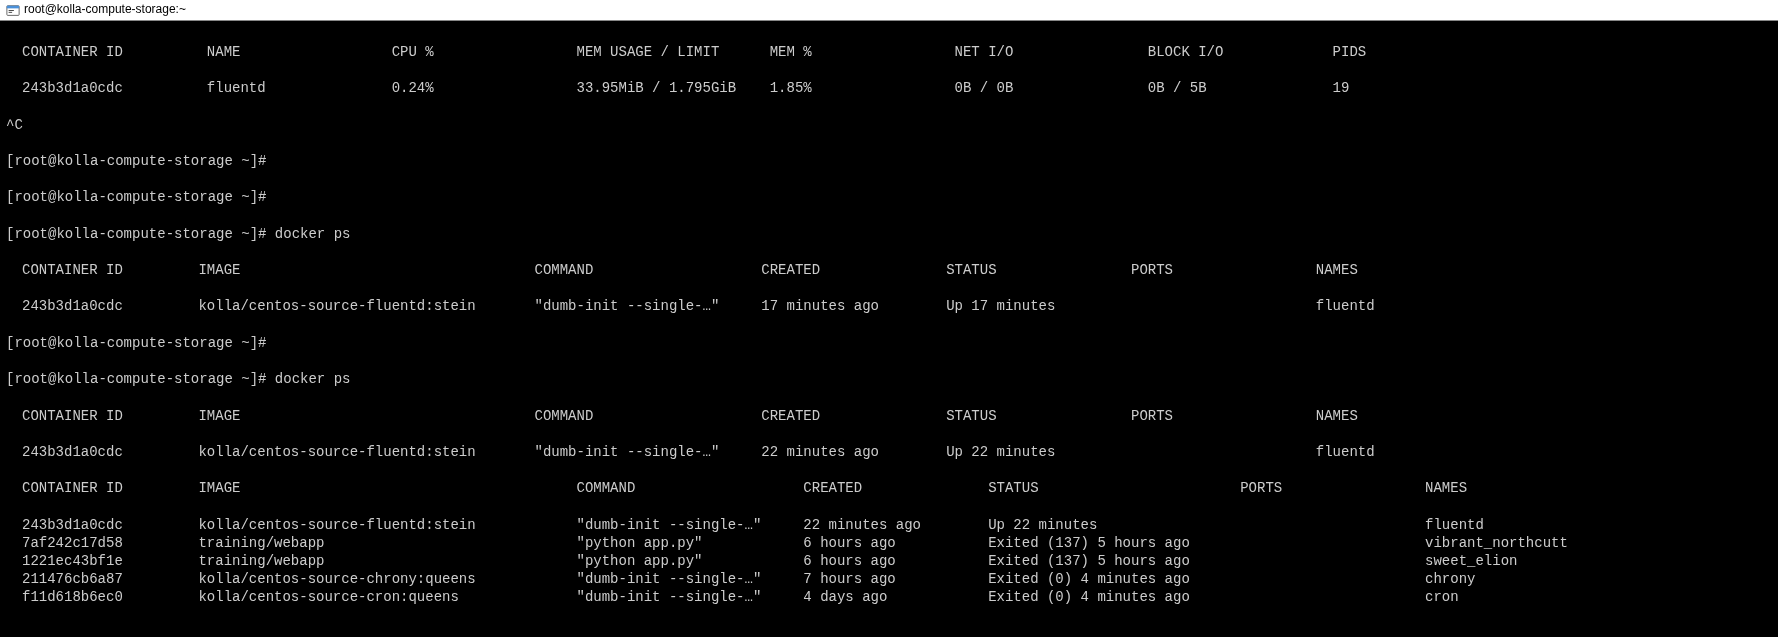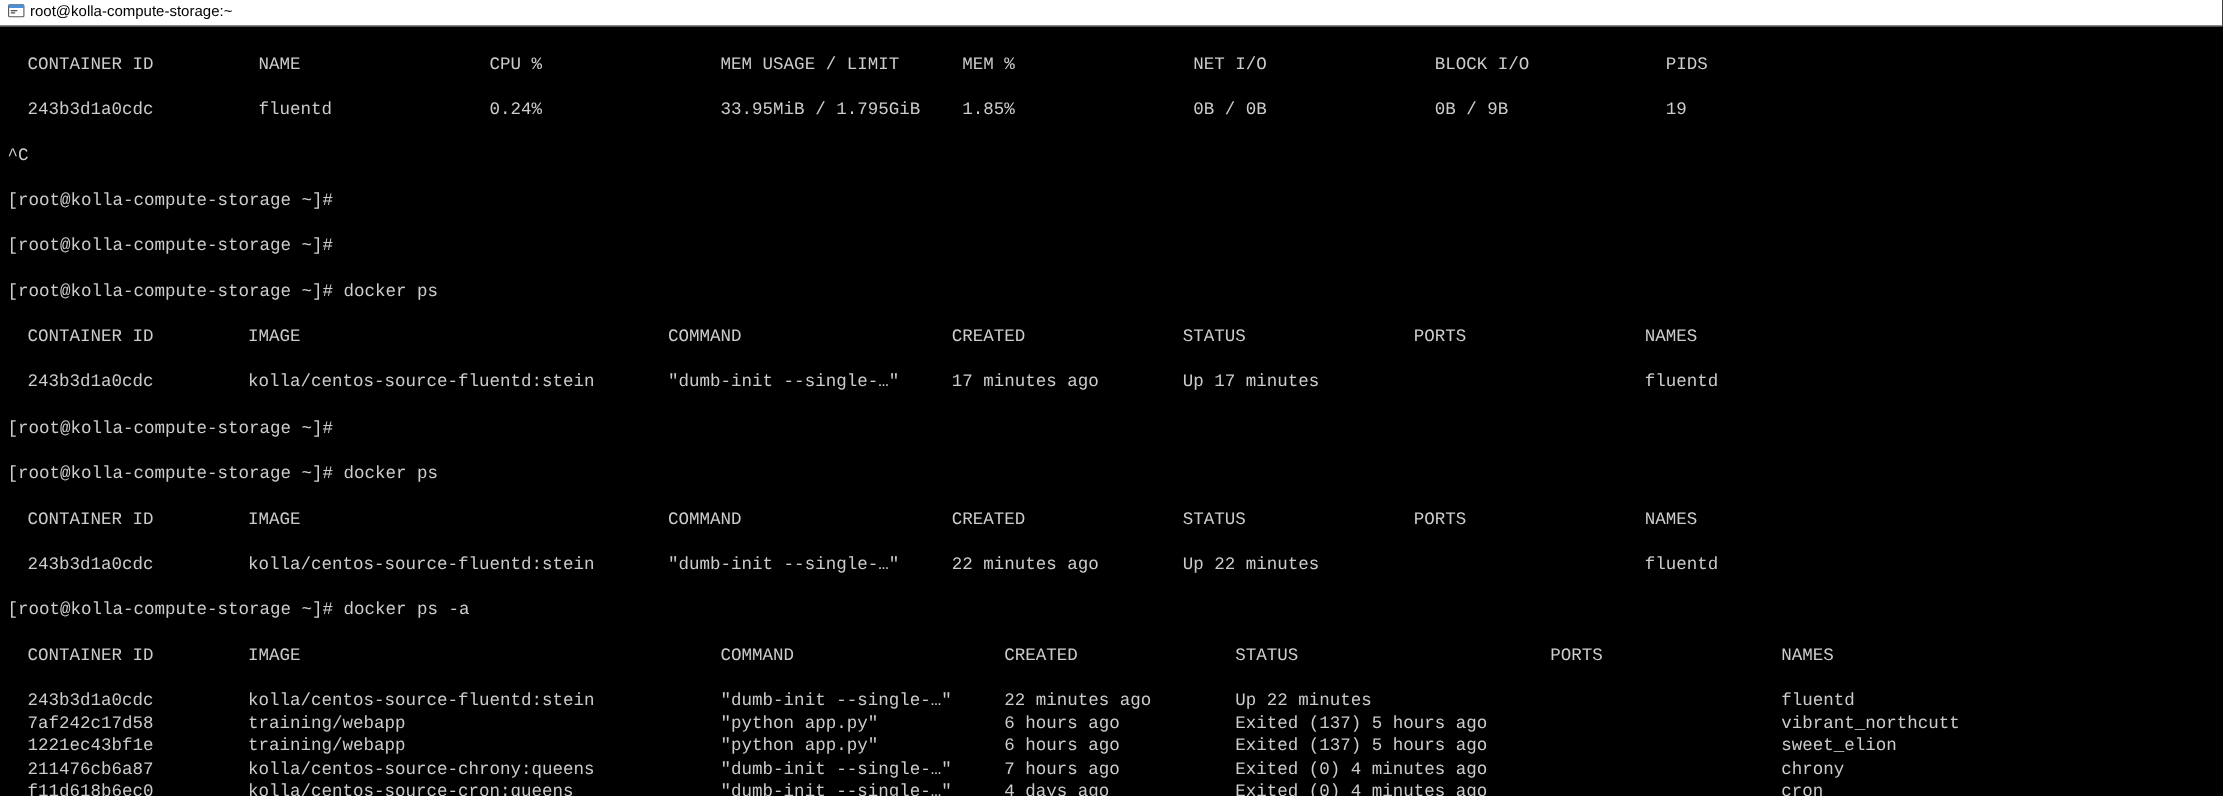--- a/index.html
+++ b/index.html
@@ -10,21 +10,21 @@
     font-family: "Consolas", "Courier New", monospace;
     font-size: 14px;
     line-height: 1.3;
     width: 1778px;
   }
   .titlebar {
     background: #fff;
     color: #000;
     padding: 2px 6px;
     display: flex;
-    align-items: flex-start;
+    align-items: flex-end;
     border-bottom: 1px solid #888;
     font-family: "Segoe UI", Tahoma, sans-serif;
     font-size: 12px;
   }
   .titlebar svg { margin-right: 4px; }
   .term {
     padding: 4px 6px;
     white-space: pre;
   }
   .row { display: flex; margin-left: 16px; }
@@ -37,32 +37,31 @@
     <rect x="1" y="2" width="14" height="11" rx="1" fill="#fff" stroke="#555"></rect>
     <rect x="1" y="2" width="14" height="3" fill="#4a90d9"></rect>
     <rect x="3" y="7" width="6" height="1" fill="#333"></rect>
     <rect x="3" y="9" width="4" height="1" fill="#333"></rect>
   </svg>
   <span>root@kolla-compute-storage:~</span>
 </div>
 
 <div class="term">
 <div class="row" id="stats-h">CONTAINER ID          NAME                  CPU %                 MEM USAGE / LIMIT      MEM %                 NET I/O                BLOCK I/O             PIDS</div>
-<div class="row" id="stats-r">243b3d1a0cdc          fluentd               0.24%                 33.95MiB / 1.795GiB    1.85%                 0B / 0B                0B / 9B               19</div>
+<div class="row" id="stats-r">243b3d1a0cdc          fluentd               0.24%                 33.95MiB / 1.795GiB    1.85%                 0B / 0B                0B / 5B               19</div>
 <div>^C</div>
 <div><span>[root@kolla-compute-storage ~]#</span> </div>
 <div><span>[root@kolla-compute-storage ~]#</span> </div>
 <div><span>[root@kolla-compute-storage ~]#</span> <span>docker ps</span></div>
 <div class="row" id="ps1-h">CONTAINER ID         IMAGE                                   COMMAND                    CREATED               STATUS                PORTS                 NAMES</div>
 <div id="ps1-body"><div class="row">243b3d1a0cdc         kolla/centos-source-fluentd:stein       "dumb-init --single-…"     17 minutes ago        Up 17 minutes                               fluentd</div></div>
 <div><span>[root@kolla-compute-storage ~]#</span> </div>
 <div><span>[root@kolla-compute-storage ~]#</span> <span>docker ps</span></div>
 <div class="row" id="ps2-h">CONTAINER ID         IMAGE                                   COMMAND                    CREATED               STATUS                PORTS                 NAMES</div>
 <div id="ps2-body"><div class="row">243b3d1a0cdc         kolla/centos-source-fluentd:stein       "dumb-init --single-…"     22 minutes ago        Up 22 minutes                               fluentd</div></div>
-<div><span>[root@kolla-compute-storage ~]#</span> <span>docker ps -a</span></div>
 <div class="row" id="psa-h">CONTAINER ID         IMAGE                                        COMMAND                    CREATED               STATUS                        PORTS                 NAMES</div>
 <div id="psa-body"><div class="row">243b3d1a0cdc         kolla/centos-source-fluentd:stein            "dumb-init --single-…"     22 minutes ago        Up 22 minutes                                       fluentd</div><div class="row">7af242c17d58         training/webapp                              "python app.py"            6 hours ago           Exited (137) 5 hours ago                            vibrant_northcutt</div><div class="row">1221ec43bf1e         training/webapp                              "python app.py"            6 hours ago           Exited (137) 5 hours ago                            sweet_elion</div><div class="row">211476cb6a87         kolla/centos-source-chrony:queens            "dumb-init --single-…"     7 hours ago           Exited (0) 4 minutes ago                            chrony</div><div class="row">f11d618b6ec0         kolla/centos-source-cron:queens              "dumb-init --single-…"     4 days ago            Exited (0) 4 minutes ago                            cron</div></div>
 
 
 
 
 
 
 
 

